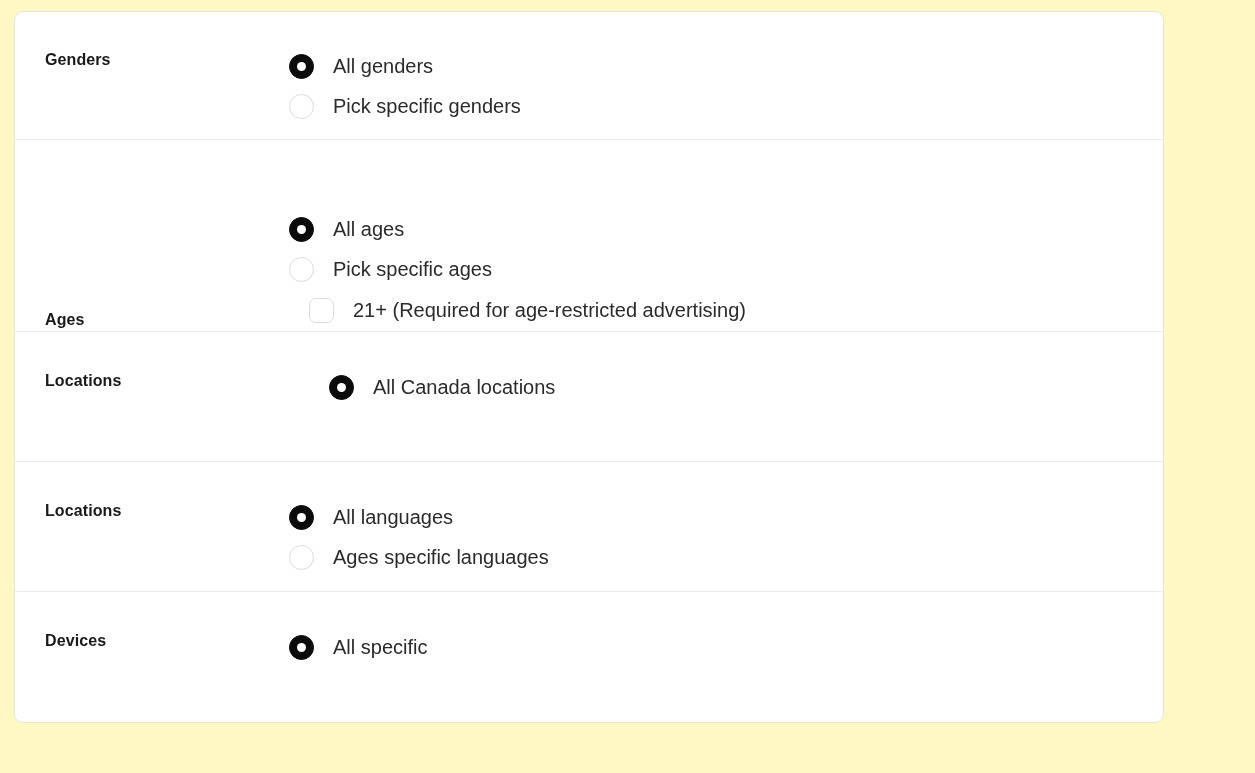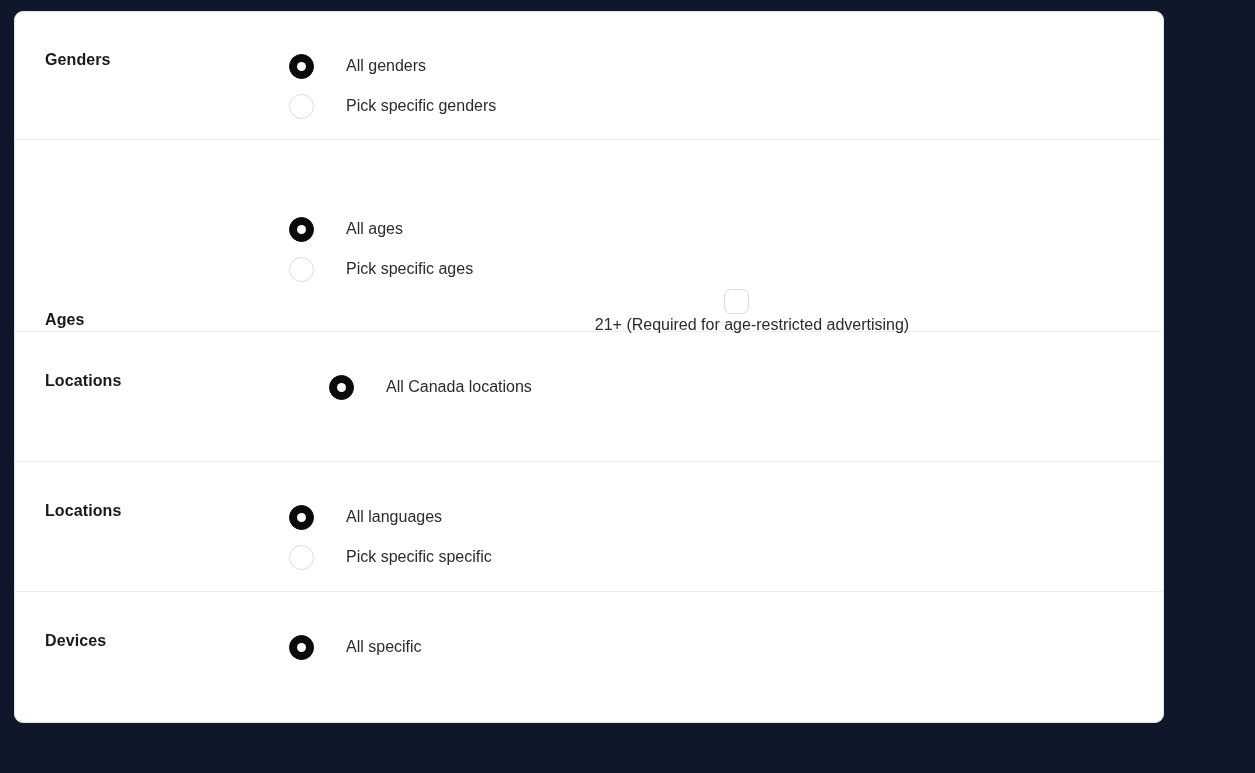--- a/index.html
+++ b/index.html
@@ -13,21 +13,21 @@
     position: relative;
     overflow: hidden;
     font-family: "Liberation Sans", "DejaVu Sans", sans-serif;
     -webkit-font-smoothing: antialiased;
   }
 
   
   #page {
     position: absolute;
     inset: 0;
-    background: #0f172a;
+    background: #fef9c3;
   }
 
   
   .card {
     position: absolute;
     left: 14px;
     top: 11px;
     width: 1150px;
     height: 712px;
     box-sizing: border-box;
@@ -73,21 +73,20 @@
 
   
   .opt-row {
     display: flex;
     align-items: center;
     height: 40px;
   }
   .opt-row.sub {
     padding-left: 20px;
     height: 42px;
-    flex-direction: column;
   }
 
   
   .radio {
     flex: 0 0 auto;
     width: 25px;
     height: 25px;
     border-radius: 50%;
     box-sizing: border-box;
     position: relative;
@@ -116,24 +115,24 @@
     flex: 0 0 auto;
     width: 25px;
     height: 25px;
     border-radius: 7px;
     box-sizing: border-box;
     background: #ffffff;
     border: 1px solid #dcdcdc;
   }
 
   .opt-label {
-    font-size: 16px;
+    font-size: 20px;
     color: #2b2b2b;
     line-height: 22px;
-    padding-left: 32px;
+    padding-left: 19px;
     white-space: nowrap;
   }
 
   
   .scrollbar-track {
     position: absolute;
     left: 1174px;
     top: 0px;
     width: 6px;
     height: 773px;
@@ -191,21 +190,21 @@
 
     <div class="section s-languages">
       <div class="section-label">Locations</div>
       <div class="options">
         <div class="opt-row">
           <span class="radio checked"></span>
           <span class="opt-label">All languages</span>
         </div>
         <div class="opt-row">
           <span class="radio"></span>
-          <span class="opt-label">Pick specific specific</span>
+          <span class="opt-label">Ages specific languages</span>
         </div>
       </div>
     </div>
 
     <div class="section s-devices">
       <div class="section-label">Devices</div>
       <div class="options">
         <div class="opt-row">
           <span class="radio checked"></span>
           <span class="opt-label">All specific</span>

